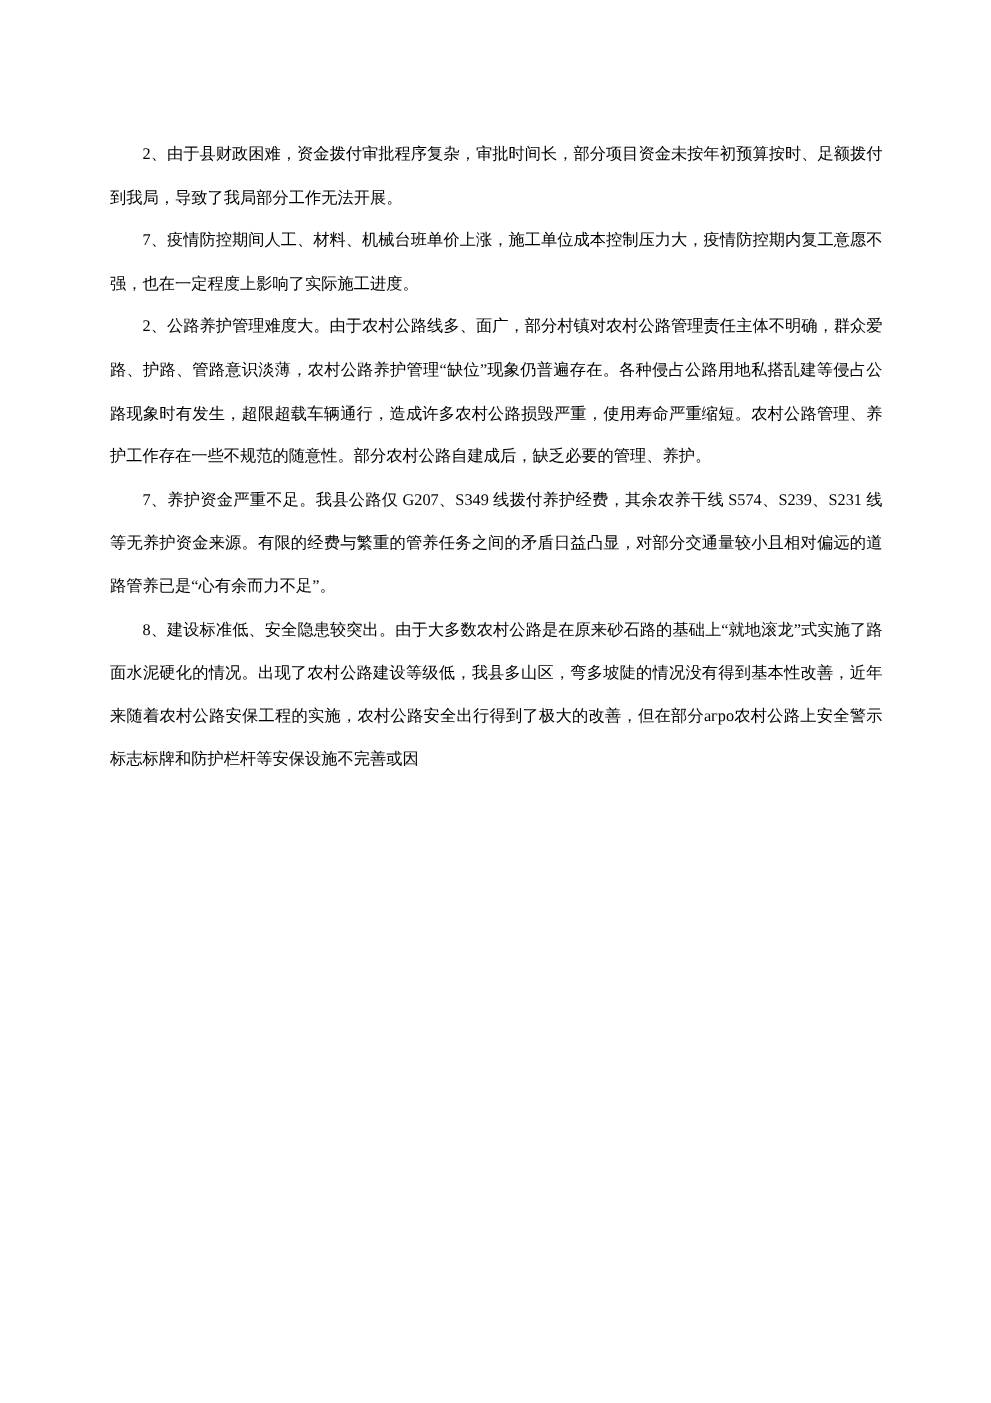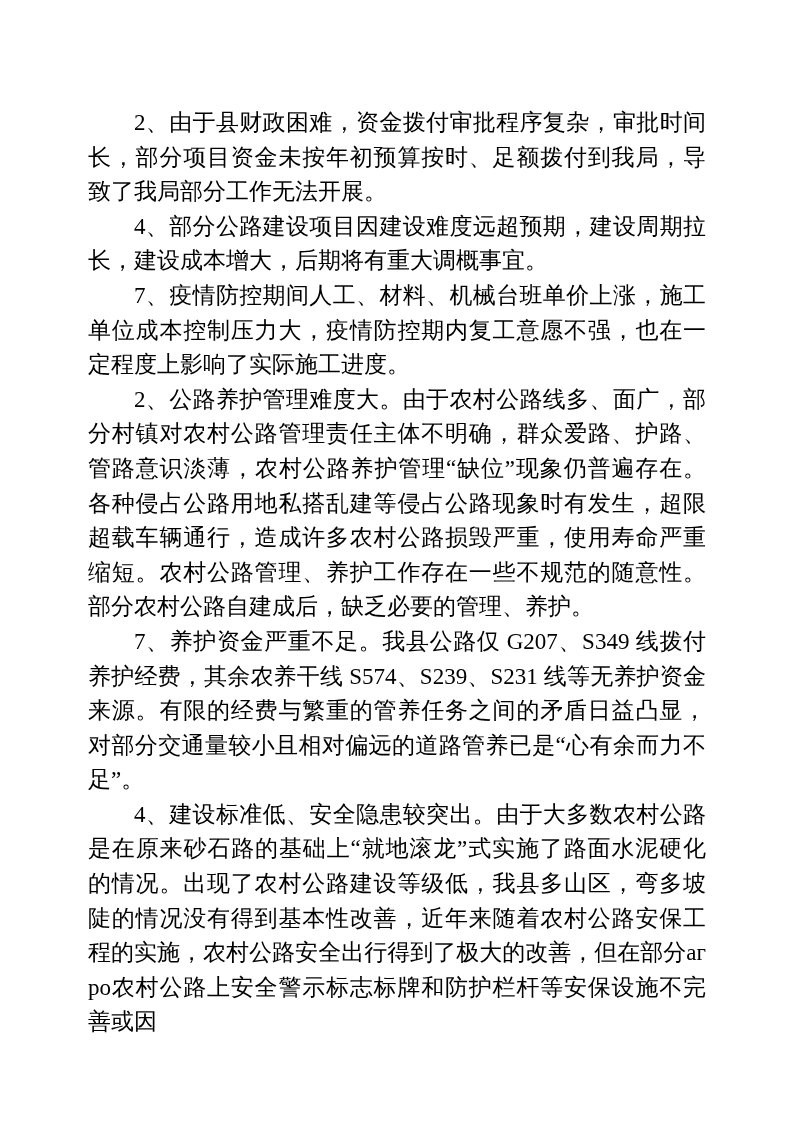--- a/index.html
+++ b/index.html
@@ -16,33 +16,32 @@
     padding: 106px 87px 0 88px;
     overflow: hidden;
   }
   .doc-body {
     width: 618px;
   }
   .para {
     margin: 0;
     padding: 0;
     font-family: "Liberation Serif", "DejaVu Serif", serif;
-    font-size: 23px;
+    font-size: 13px;
     line-height: 34.6px;
     color: #000000;
     text-align: justify;
     text-indent: 2em;
     word-break: break-all;
   }
 </style>
 </head>
 <body>
 
 <div class="page">
   <div class="doc-body">
     <p class="para">2、由于县财政困难，资金拨付审批程序复杂，审批时间长，部分项目资金未按年初预算按时、足额拨付到我局，导致了我局部分工作无法开展。</p>
-    <p class="para">4、部分公路建设项目因建设难度远超预期，建设周期拉长，建设成本增大，后期将有重大调概事宜。</p>
     <p class="para">7、疫情防控期间人工、材料、机械台班单价上涨，施工单位成本控制压力大，疫情防控期内复工意愿不强，也在一定程度上影响了实际施工进度。</p>
     <p class="para">2、公路养护管理难度大。由于农村公路线多、面广，部分村镇对农村公路管理责任主体不明确，群众爱路、护路、管路意识淡薄，农村公路养护管理“缺位”现象仍普遍存在。各种侵占公路用地私搭乱建等侵占公路现象时有发生，超限超载车辆通行，造成许多农村公路损毁严重，使用寿命严重缩短。农村公路管理、养护工作存在一些不规范的随意性。部分农村公路自建成后，缺乏必要的管理、养护。</p>
     <p class="para">7、养护资金严重不足。我县公路仅 G207、S349 线拨付养护经费，其余农养干线 S574、S239、S231 线等无养护资金来源。有限的经费与繁重的管养任务之间的矛盾日益凸显，对部分交通量较小且相对偏远的道路管养已是“心有余而力不足”。</p>
-    <p class="para">4、建设标准低、安全隐患较突出。由于大多数农村公路是在原来砂石路的基础上“就地滚龙”式实施了路面水泥硬化的情况。出现了农村公路建设等级低，我县多山区，弯多坡陡的情况没有得到基本性改善，近年来随着农村公路安保工程的实施，农村公路安全出行得到了极大的改善，但在部分агро农村公路上安全警示标志标牌和防护栏杆等安保设施不完善或因</p>
+    <p class="para">8、建设标准低、安全隐患较突出。由于大多数农村公路是在原来砂石路的基础上“就地滚龙”式实施了路面水泥硬化的情况。出现了农村公路建设等级低，我县多山区，弯多坡陡的情况没有得到基本性改善，近年来随着农村公路安保工程的实施，农村公路安全出行得到了极大的改善，但在部分агро农村公路上安全警示标志标牌和防护栏杆等安保设施不完善或因</p>
   </div>
 </div>
 
 </body></html>

